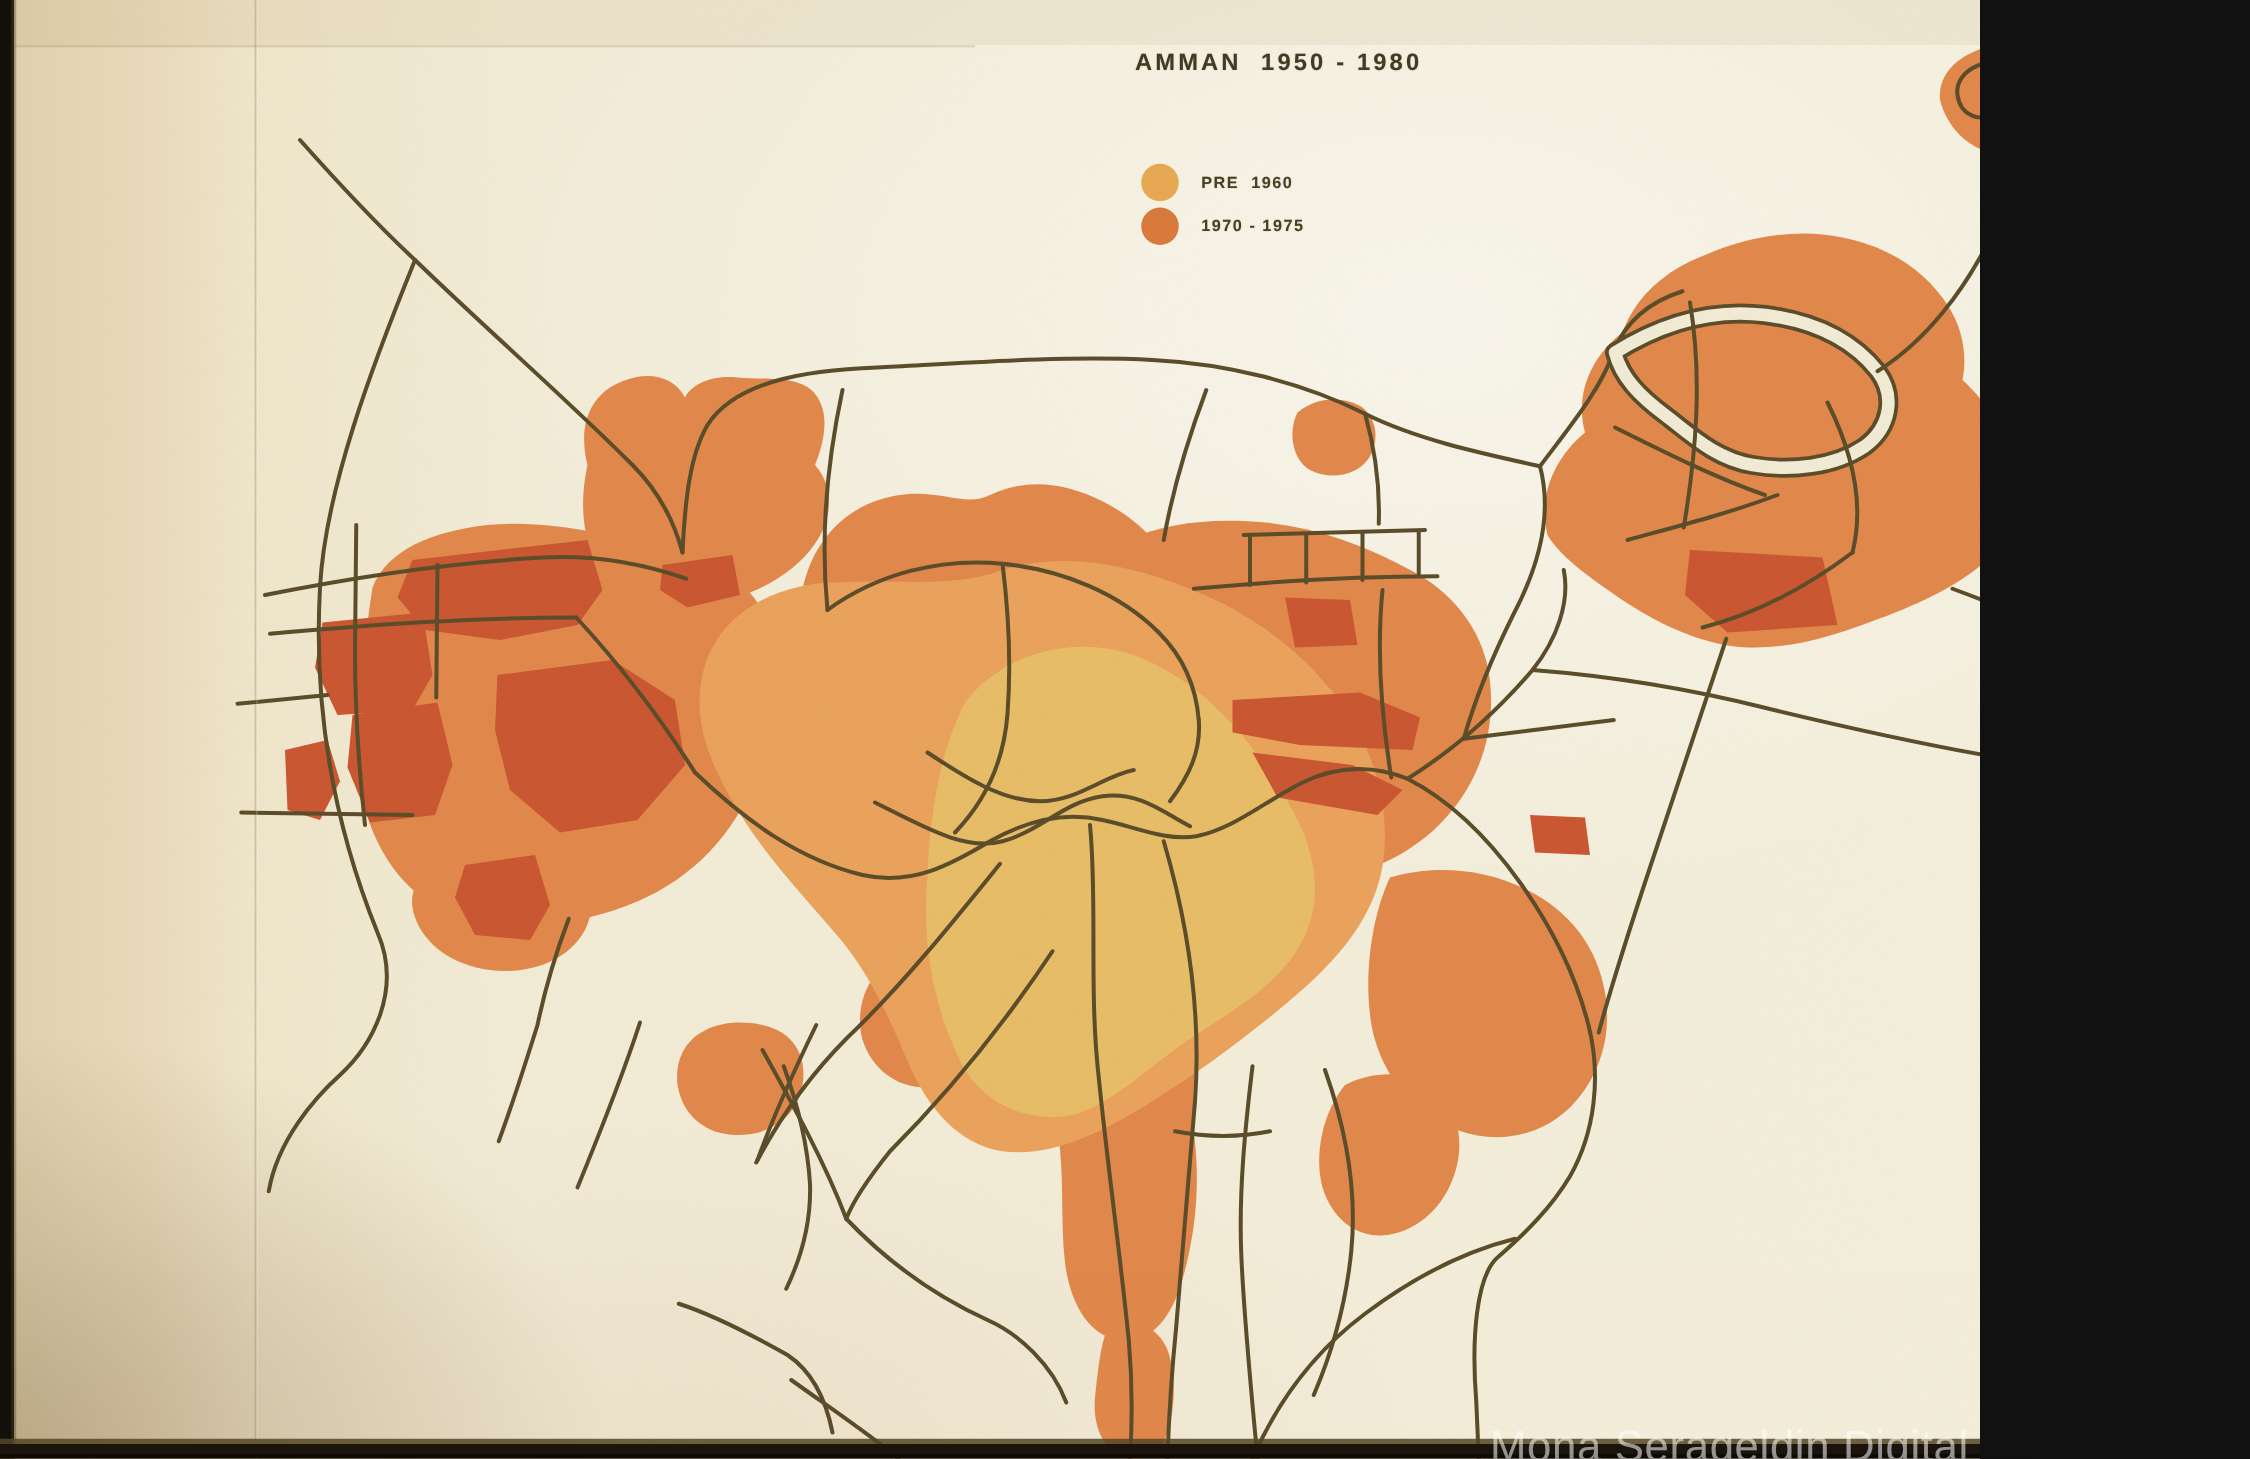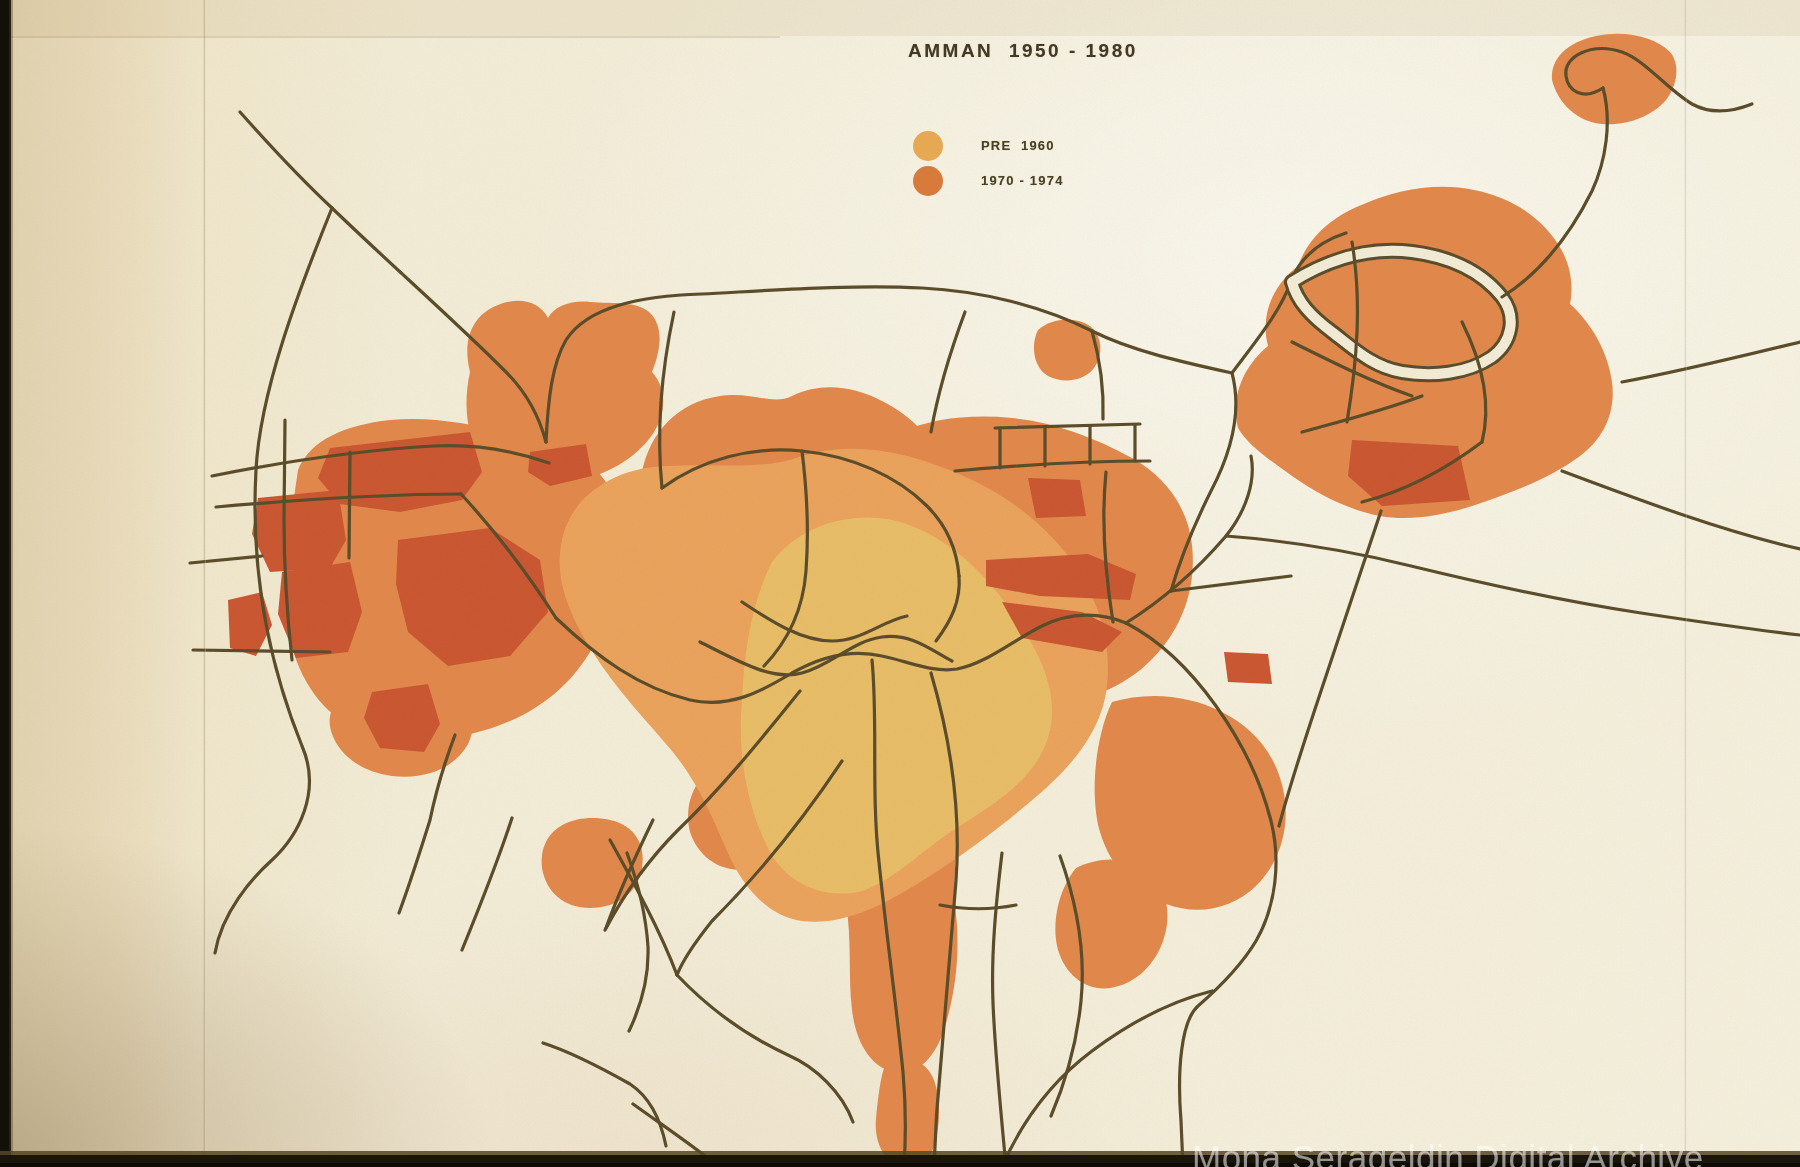--- a/index.html
+++ b/index.html
@@ -1,17 +1,17 @@
 <!DOCTYPE html>
 <html><head>
 <meta charset="utf-8">
 <style>
   html,body{margin:0;padding:0;background:#111;}
   .slide{
-    position:relative;width:1800px;height:1167px;overflow:hidden;
+    position:relative;width:1584px;height:1167px;overflow:hidden;
     font-family:"Liberation Sans", sans-serif;
     background:
       radial-gradient(1250px 780px at 72% 22%, rgba(255,255,255,0.50), rgba(255,255,255,0) 62%),
       radial-gradient(900px 620px at 0% 100%, rgba(96,70,36,0.30), rgba(96,70,36,0) 55%),
       radial-gradient(1000px 500px at 35% 100%, rgba(205,150,110,0.12), rgba(205,150,110,0) 60%),
       linear-gradient(90deg,#e0d2ae 0px,#eadcbc 120px,#f0e7cc 205px,#f3edd8 420px,#f5f0dd 100%);
   }
   .layer{position:absolute;inset:0;}
   svg.map{position:absolute;inset:0;}
   .top-band{position:absolute;left:0;top:0;width:100%;height:36px;background:rgba(190,165,115,0.14);}
@@ -25,21 +25,21 @@
     background:linear-gradient(180deg,rgba(86,70,36,0.85) 0 4px,#1a140d 4px 12px,#0e0b07 12px 16px);}
   .title{
     position:absolute;left:908px;top:40px;white-space:pre;
     font-size:19px;font-weight:700;letter-spacing:2.5px;color:#443922;
     text-shadow:0 0 1px rgba(68,57,34,0.35);
   }
   .legend{position:absolute;left:913px;top:130px;display:flex;flex-direction:column;gap:4px;}
   .legend-row{display:flex;align-items:center;height:31px;}
   .legend-dot{width:30px;height:30px;border-radius:50%;flex:0 0 auto;}
   .legend-label{
-    margin-left:38px;white-space:pre;font-size:13px;font-weight:700;
+    margin-left:18px;white-space:pre;font-size:13px;font-weight:700;
     letter-spacing:1.2px;color:#494022;text-shadow:0 0 1px rgba(73,64,34,0.3);
   }
   .watermark{
     position:absolute;left:1192px;top:1102px;font-size:35px;font-weight:400;
     color:rgba(255,255,255,0.55);letter-spacing:0.5px;margin-top:36px;
   }
   .grain{position:absolute;inset:0;opacity:0.13;pointer-events:none;}
 </style>
 </head>
 <body>
@@ -168,19 +168,19 @@
 
   <div class="title">AMMAN  1950 - 1980</div>
 
   <div class="legend">
     <div class="legend-row">
       <span class="legend-dot" style="background: rgb(230, 168, 82);"></span>
       <span class="legend-label">PRE  1960</span>
     </div>
     <div class="legend-row">
       <span class="legend-dot" style="background: rgb(216, 122, 60);"></span>
-      <span class="legend-label">1970 - 1974</span>
+      <span class="legend-label">1970 - 1975</span>
     </div>
   </div>
 
   <div class="watermark">Mona Serageldin Digital Archive</div>
 
 </div>
 
 </body></html>

